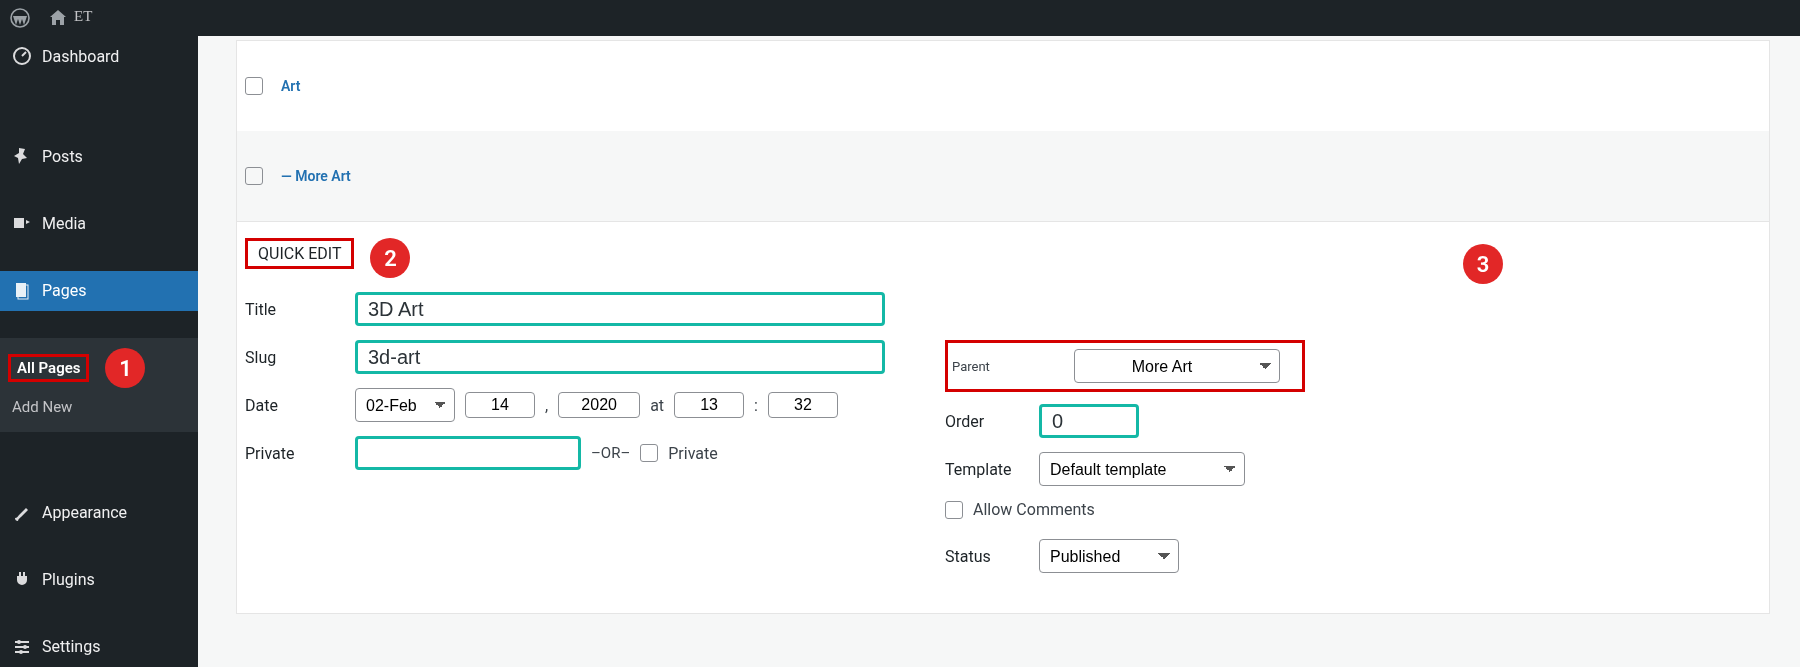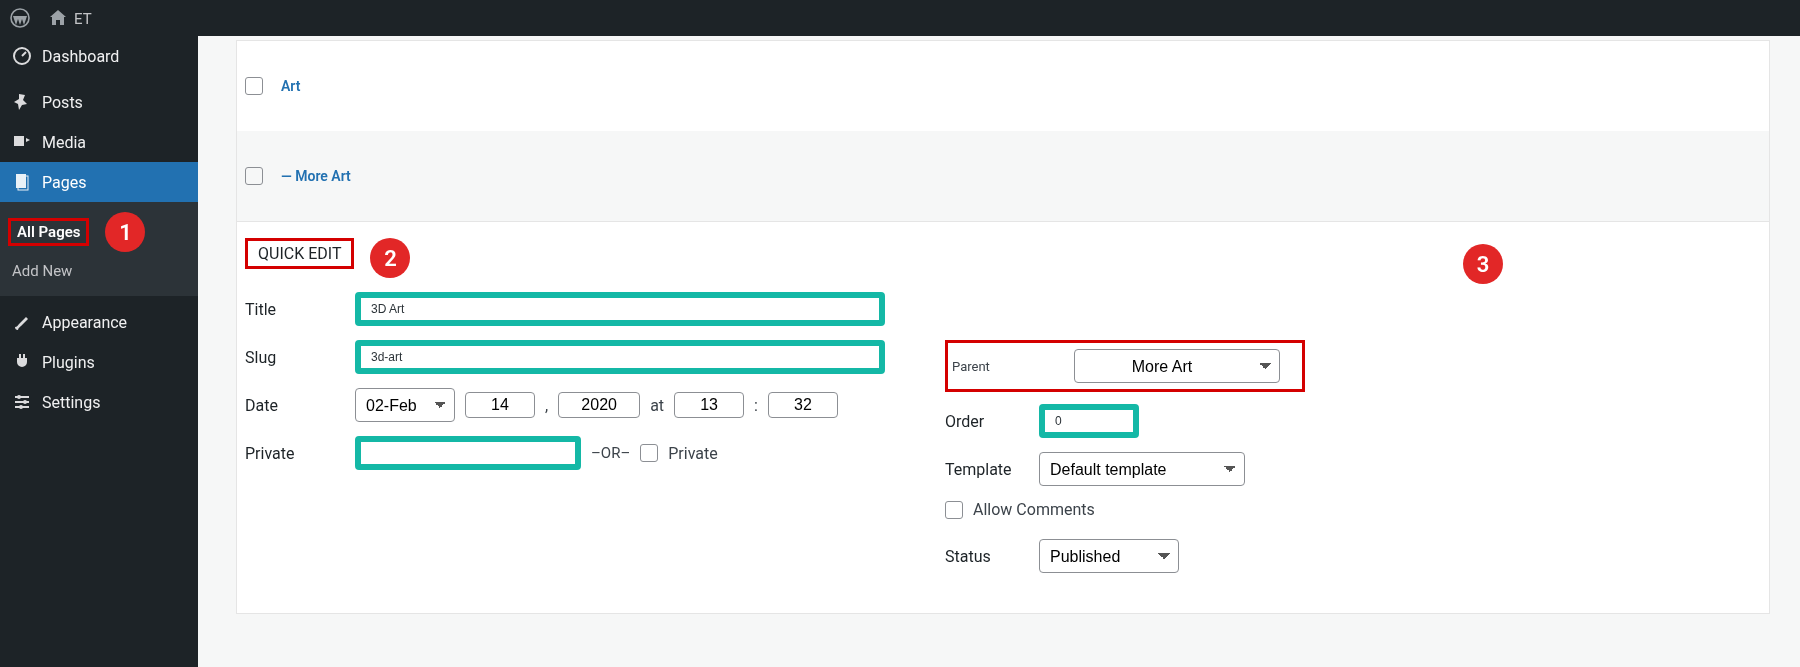--- a/index.html
+++ b/index.html
@@ -1,27 +1,27 @@
 <!DOCTYPE html>
 <html><head>
 <meta charset="utf-8">
 <style>
   * { box-sizing: border-box; margin: 0; padding: 0; }
   body { font-family: -apple-system, BlinkMacSystemFont, "Segoe UI", Roboto, Oxygen-Sans, Ubuntu, Cantarell, "Helvetica Neue", sans-serif; font-size: 13px; color: #3c434a; background: #f0f0f1; width: 1800px; height: 667px; overflow: hidden; }
 
   
   .adminbar { height: 36px; background: #1d2327; color: #c3c4c7; display: flex; align-items: center; padding: 0 10px; gap: 18px; }
-  .adminbar .ab-item { display: flex; align-items: flex-end; gap: 6px; font-size: 15px; }
+  .adminbar .ab-item { display: flex; align-items: flex-start; gap: 6px; font-size: 15px; font-family: Liberation Serif, serif; }
   .ab-icon { width: 20px; height: 20px; display: inline-block; }
 
   
   .wrap-outer { display: flex; height: calc(100% - 36px); }
 
   
-  .sidebar { width: 198px; background: #1d2327; color: #c3c4c7; display: flex; flex-direction: column; }
+  .sidebar { width: 198px; background: #1d2327; color: #c3c4c7; display: flex; flex-direction: column; justify-content: space-between; }
   .menu-item { display: flex; align-items: center; gap: 10px; padding: 10px 12px; font-size: 16px; color: #f0f0f1; cursor: pointer; position: relative; }
   .menu-item.current { background: #2271b1; color: #fff; }
   .menu-item.current::after {
     content: ""; position: absolute; right: -9px; top: 50%; transform: translateY(-50%);
     border-left: 9px solid #2271b1; border-top: 9px solid transparent; border-bottom: 9px solid transparent;
   }
   .submenu { background: #2c3338; padding: 6px 0 10px 0; font-size: 15px; }
   .submenu-item { padding: 6px 12px; color: #c3c4c7; cursor: pointer; }
   .submenu-item.current { color: #fff; font-weight: 600; }
   .menu-icon { width: 20px; height: 20px; flex: 0 0 20px; fill: currentColor; opacity: .9; }
@@ -46,21 +46,21 @@
   
   .quickedit { margin: 0 30px 30px 38px; background: #fff; border: 1px solid #e5e5e5; padding: 16px 8px 26px 8px; position: relative; }
   .qe-header-row { display: flex; align-items: flex-start; gap: 16px; margin-bottom: 14px; }
   .qe-title { font-size: 16px; font-weight: 400; color: #1d2327; padding: 3px 10px; }
   .qe-cols { display: flex; gap: 60px; }
   .qe-left { flex: 0 0 640px; }
   .qe-right { flex: 0 0 360px; margin-top: 48px; }
 
   .qe-row { display: flex; align-items: center; gap: 10px; margin-bottom: 14px; font-size: 16px; }
   .qe-row label.fld { width: 100px; color: #1d2327; }
-  .txt { height: 34px; border: 6px solid #14b8a6; border-radius: 4px; padding: 0 10px; font-size: 12px; color: #2c3338; background: #fff; }
+  .txt { height: 34px; border: 3px solid #14b8a6; border-radius: 4px; padding: 0 10px; font-size: 20px; color: #2c3338; background: #fff; }
   .txt.wide { width: 530px; }
   .sel { height: 34px; border: 1px solid #8c8f94; border-radius: 4px; padding: 0 30px 0 10px; font-size: 16px; background: #fff; appearance: none; background-image: linear-gradient(45deg, transparent 50%, #555 50%), linear-gradient(-45deg, transparent 50%, #555 50%); background-size: 6px 6px, 6px 6px; background-position: right 14px center, right 8px center; background-repeat: no-repeat; }
   .sel.small { width: 100px; }
   .num { width: 70px; height: 26px; border: 1px solid #8c8f94; border-radius: 4px; text-align: center; font-size: 16px; }
   .or-text { font-size: 15px; color: #3c434a; }
   .chk { width: 18px; height: 18px; border: 1px solid #8c8f94; border-radius: 3px; }
 
   
   .qe-right .qe-row label.fld { width: 84px; }
   .sel.parent { width: 206px; text-align: center; padding-left: 0; }

